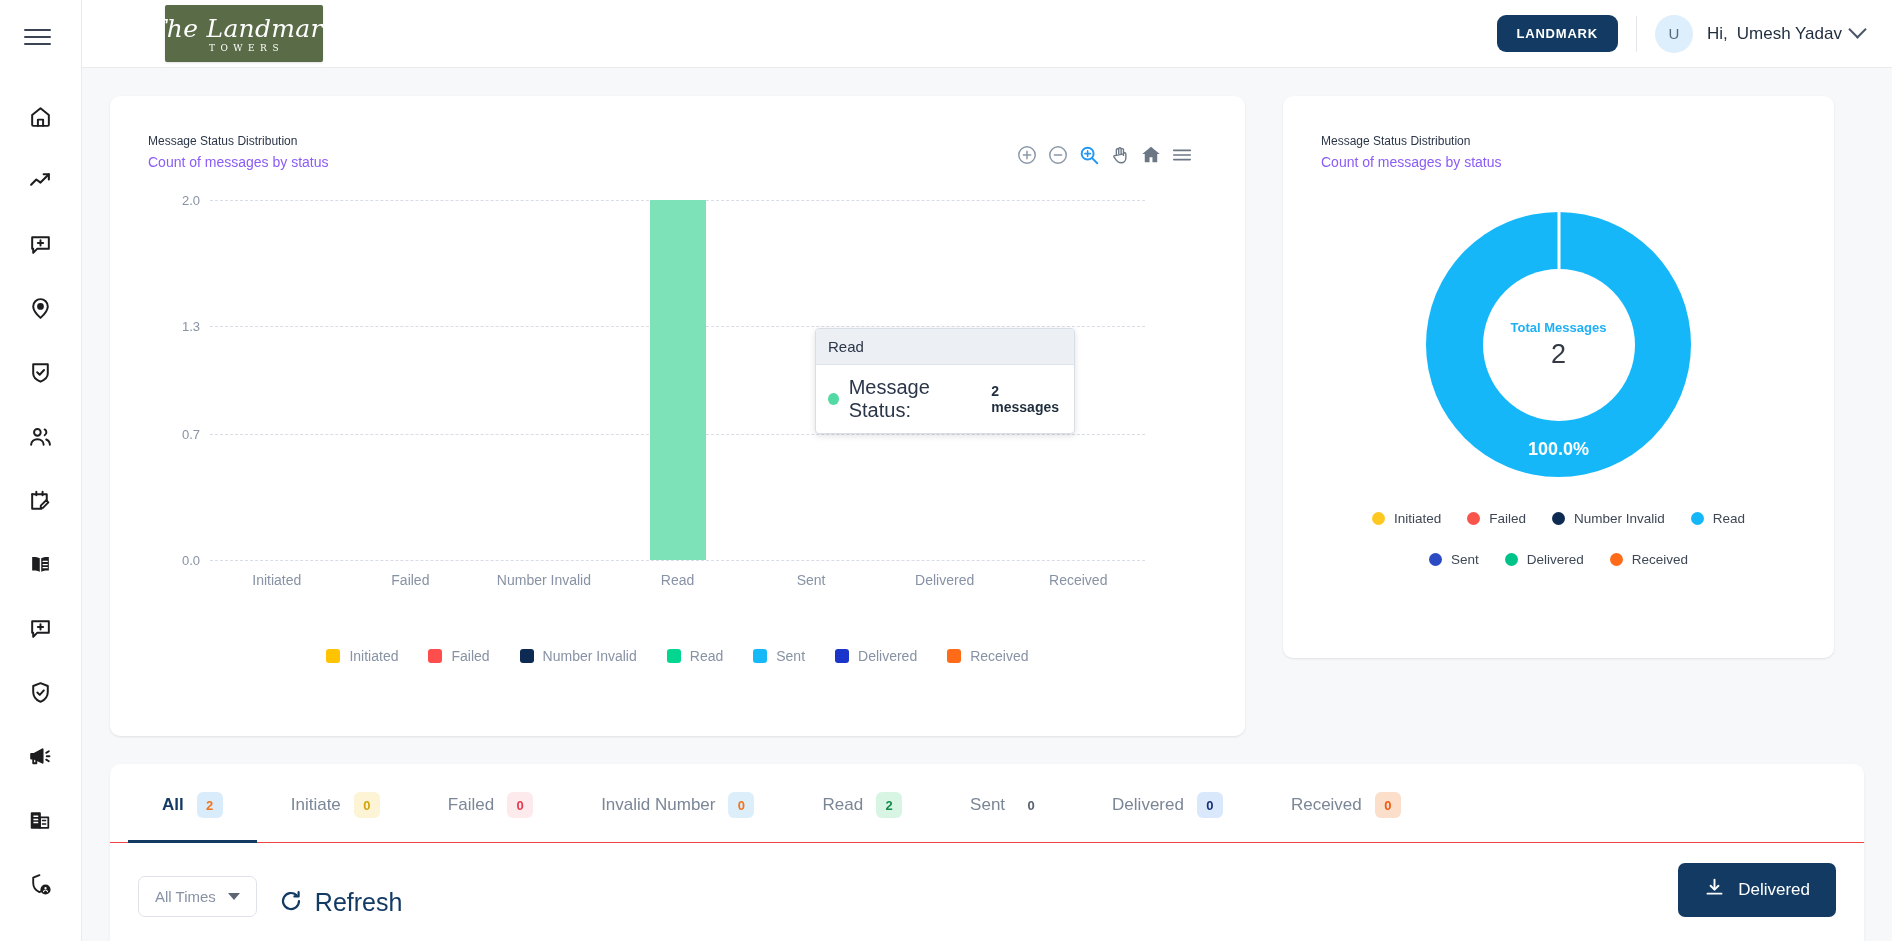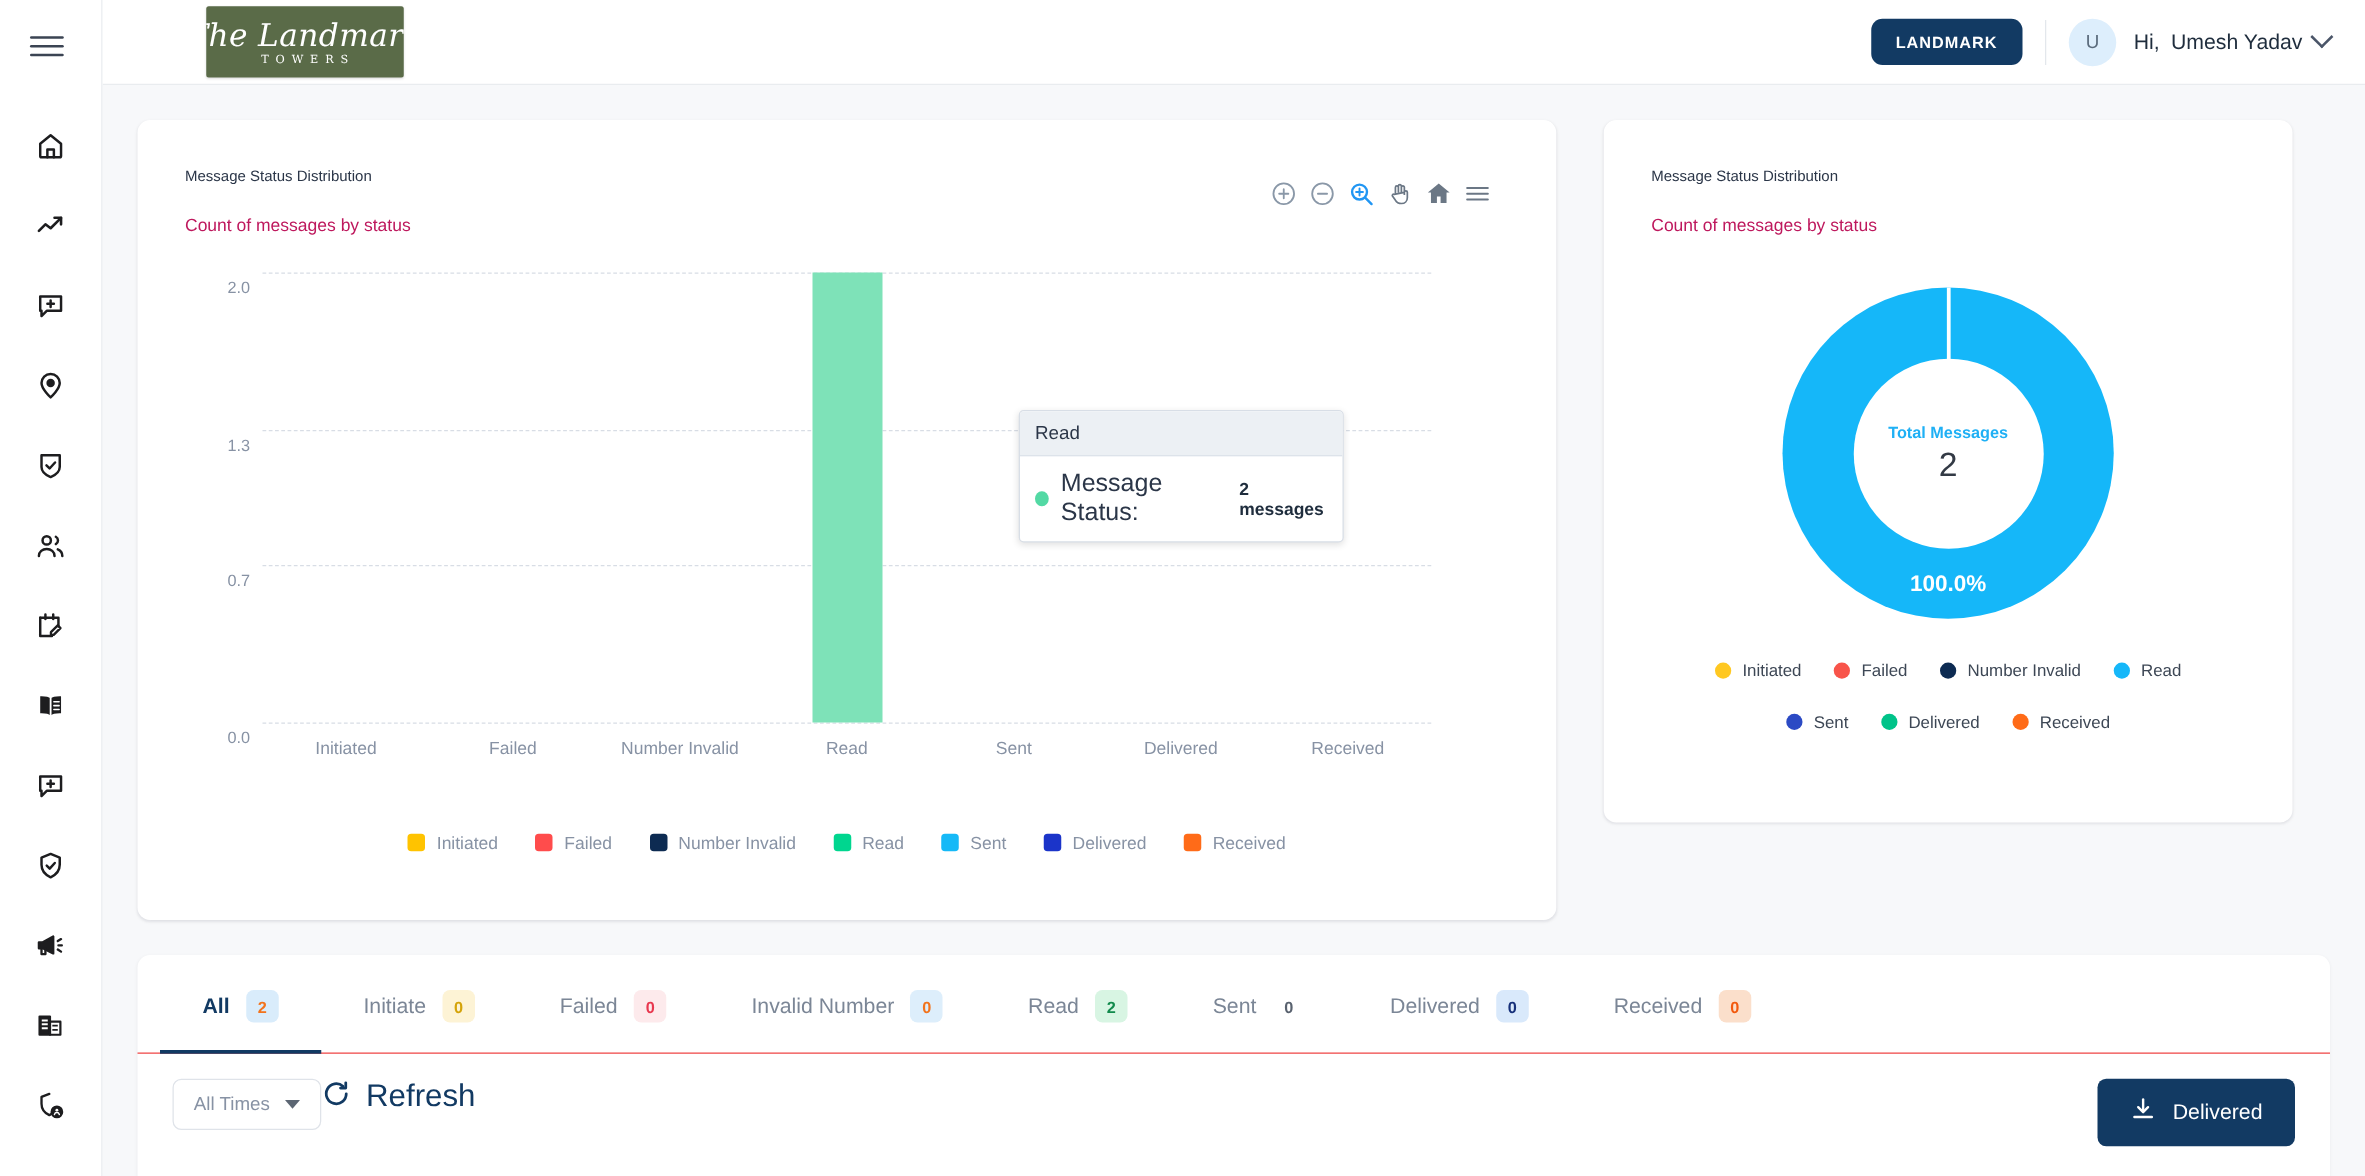--- a/index.html
+++ b/index.html
@@ -82,27 +82,27 @@
 
   
   .content { flex:1; overflow:hidden; padding: 28px 28px 0 28px; }
   .row { display:flex; gap: 38px; align-items:flex-start; }
 
   .card {
     background:#fff; border-radius: 10px;
     box-shadow: 0 1px 3px rgba(16,24,40,.06), 0 1px 2px rgba(16,24,40,.04);
   }
   .card-title { font-size: 12px; font-weight:400; color:#2b3648; }
-  .card-sub { font-size: 14px; color:#be185d; margin-top: 24px; }
+  .card-sub { font-size: 14px; color:#8b5cf6; margin-top: 6px; }
 
   
   .chart-card { width: 1135px; height: 640px; padding: 38px 38px 0 38px; position:relative; }
   .plot { position:relative; margin-top: 30px; height: 400px; }
 
-  .ylabels { position:absolute; left: 0; top:12px; width: 52px; height: 360px; }
+  .ylabels { position:absolute; left: 0; top:0; width: 52px; height: 360px; }
   .ylabel { position:absolute; right:0; font-size: 13px; color:#8792a4; transform: translateY(-50%); }
 
   .gridarea { position:absolute; left: 62px; right: 62px; top:0; height: 360px; }
   .gridline { position:absolute; left:0; right:0; border-top: 1px dashed #d8dde5; }
 
   .bars { position:absolute; left:62px; right:62px; top:0; height:360px;
     display:flex; align-items:flex-end; }
   .bar-slot { flex:1; display:flex; justify-content:center; align-items:flex-end; height:100%; }
   .bar { width: 56px; border-radius: 0; }
 
@@ -178,21 +178,21 @@
   .tab { display:flex; align-items:center; gap: 13px; padding: 28px 34px 24px 34px;
     cursor:pointer; position:relative; }
   .tab .tab-label { font-size: 17px; color:#7b8696; }
   .tab.active .tab-label { color:#123a63; font-weight:700; }
   .tab.active::after {
     content:""; position:absolute; left: 0; right:0; bottom:-1px; height: 3px; background:#123a63;
   }
   .badge { min-width: 26px; height: 26px; border-radius: 6px; font-size: 13px; font-weight:700;
     display:flex; align-items:center; justify-content:center; padding: 0 7px; }
 
-  .toolbar { display:flex; align-items:flex-start; padding: 20px 28px; }
+  .toolbar { display:flex; align-items:flex-end; padding: 20px 28px; gap: 22px; }
   .select-box {
     display:flex; align-items:center; gap: 12px;
     border:1px solid #dfe3e9; border-radius: 7px; padding: 11px 16px;
     font-size: 15px; color:#8792a4; cursor:pointer; background:#fff;
   }
   .caret { width:0;height:0;border-left:6px solid transparent;border-right:6px solid transparent;
     border-top:7px solid #5c6673; }
   .refresh-btn { display:flex; align-items:center; gap: 12px; cursor:pointer; color:#123a63; }
   .refresh-btn .rtext { font-size: 25px; font-weight:400; }
   .download-btn {

